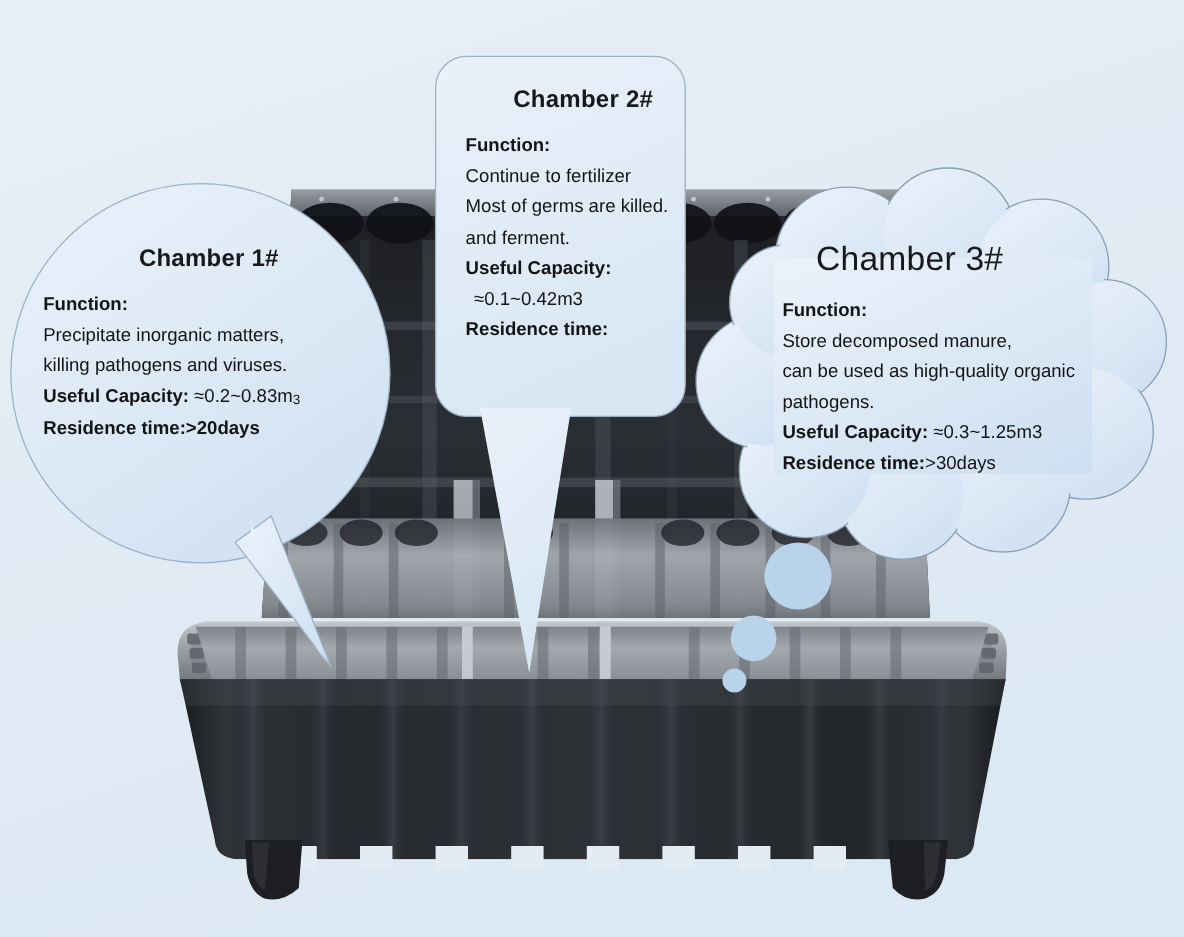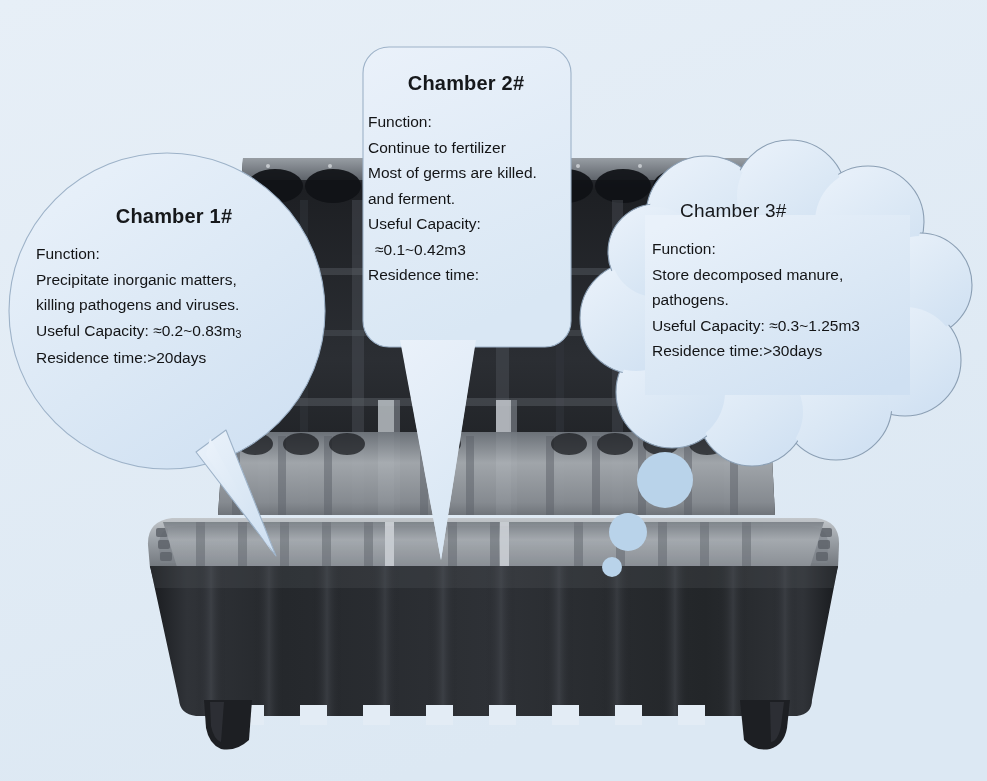--- a/index.html
+++ b/index.html
@@ -12,36 +12,36 @@
     position:relative;width:987px;height:781px;
     background:linear-gradient(160deg,#e6eef6 0%,#e1ebf4 45%,#dde9f4 100%);
   }
   svg{display:block;}
   #photo-layer{position:absolute;left:0;top:0;width:987px;height:781px;}
   #bubble-layer{position:absolute;left:0;top:0;width:987px;height:781px;}
 
   
   .txt{position:absolute;color:#131416;}
   .b1{left:36px;top:205px;width:276px;}
-  .b2{left:368px;top:72px;width:196px;}
+  .b2{left:388px;top:72px;width:196px;}
   .b3{left:652px;top:200px;width:300px;}
 
   .title{
     font-weight:bold;text-align:center;letter-spacing:.2px;
     color:#16181b;
   }
   .b1 .title{font-size:20px;margin:0 0 13px 0;}
   .b2 .title{font-size:20px;margin:0 0 14px 0;}
-  .b3 .title{font-size:19px;font-weight:normal;margin:0 0 14px 0;text-align:left;padding-left:28px;}
+  .b3 .title{font-size:28px;font-weight:normal;margin:0 0 14px 0;text-align:left;padding-left:28px;}
 
   .line{font-size:15.5px;line-height:25px;white-space:nowrap;}
   .b1 .line{font-size:15.5px;line-height:25.5px;}
   .b2 .line{font-size:15.5px;line-height:25.5px;}
   .b3 .line{font-size:15.5px;line-height:25.5px;}
-  .bold{font-weight:normal;}
+  .bold{font-weight:bold;}
   .indent{padding-left:7px;}
   sub{font-size:.72em;vertical-align:baseline;position:relative;top:2px;}
 </style>
 </head>
 <body>
 
 <div id="stage">
 
   <svg id="photo-layer" viewBox="0 0 987 781" xmlns="http://www.w3.org/2000/svg">
     <defs>
@@ -331,20 +331,21 @@
     <div class="line">and ferment.</div>
     <div class="line bold">Useful Capacity:</div>
     <div class="line indent">≈0.1~0.42m3</div>
     <div class="line bold">Residence time:</div>
   </div>
 
   <div class="txt b3">
     <div class="title">Chamber 3#</div>
     <div class="line bold">Function:</div>
     <div class="line">Store decomposed manure,</div>
+    <div class="line">can be used as high-quality organic</div>
     <div class="line">pathogens.</div>
     <div class="line">
       <span class="bold">Useful Capacity:</span>
       <span>≈0.3~1.25m3</span>
     </div>
     <div class="line">
       <span class="bold">Residence time:</span><span>&gt;30days</span>
     </div>
   </div>
 

